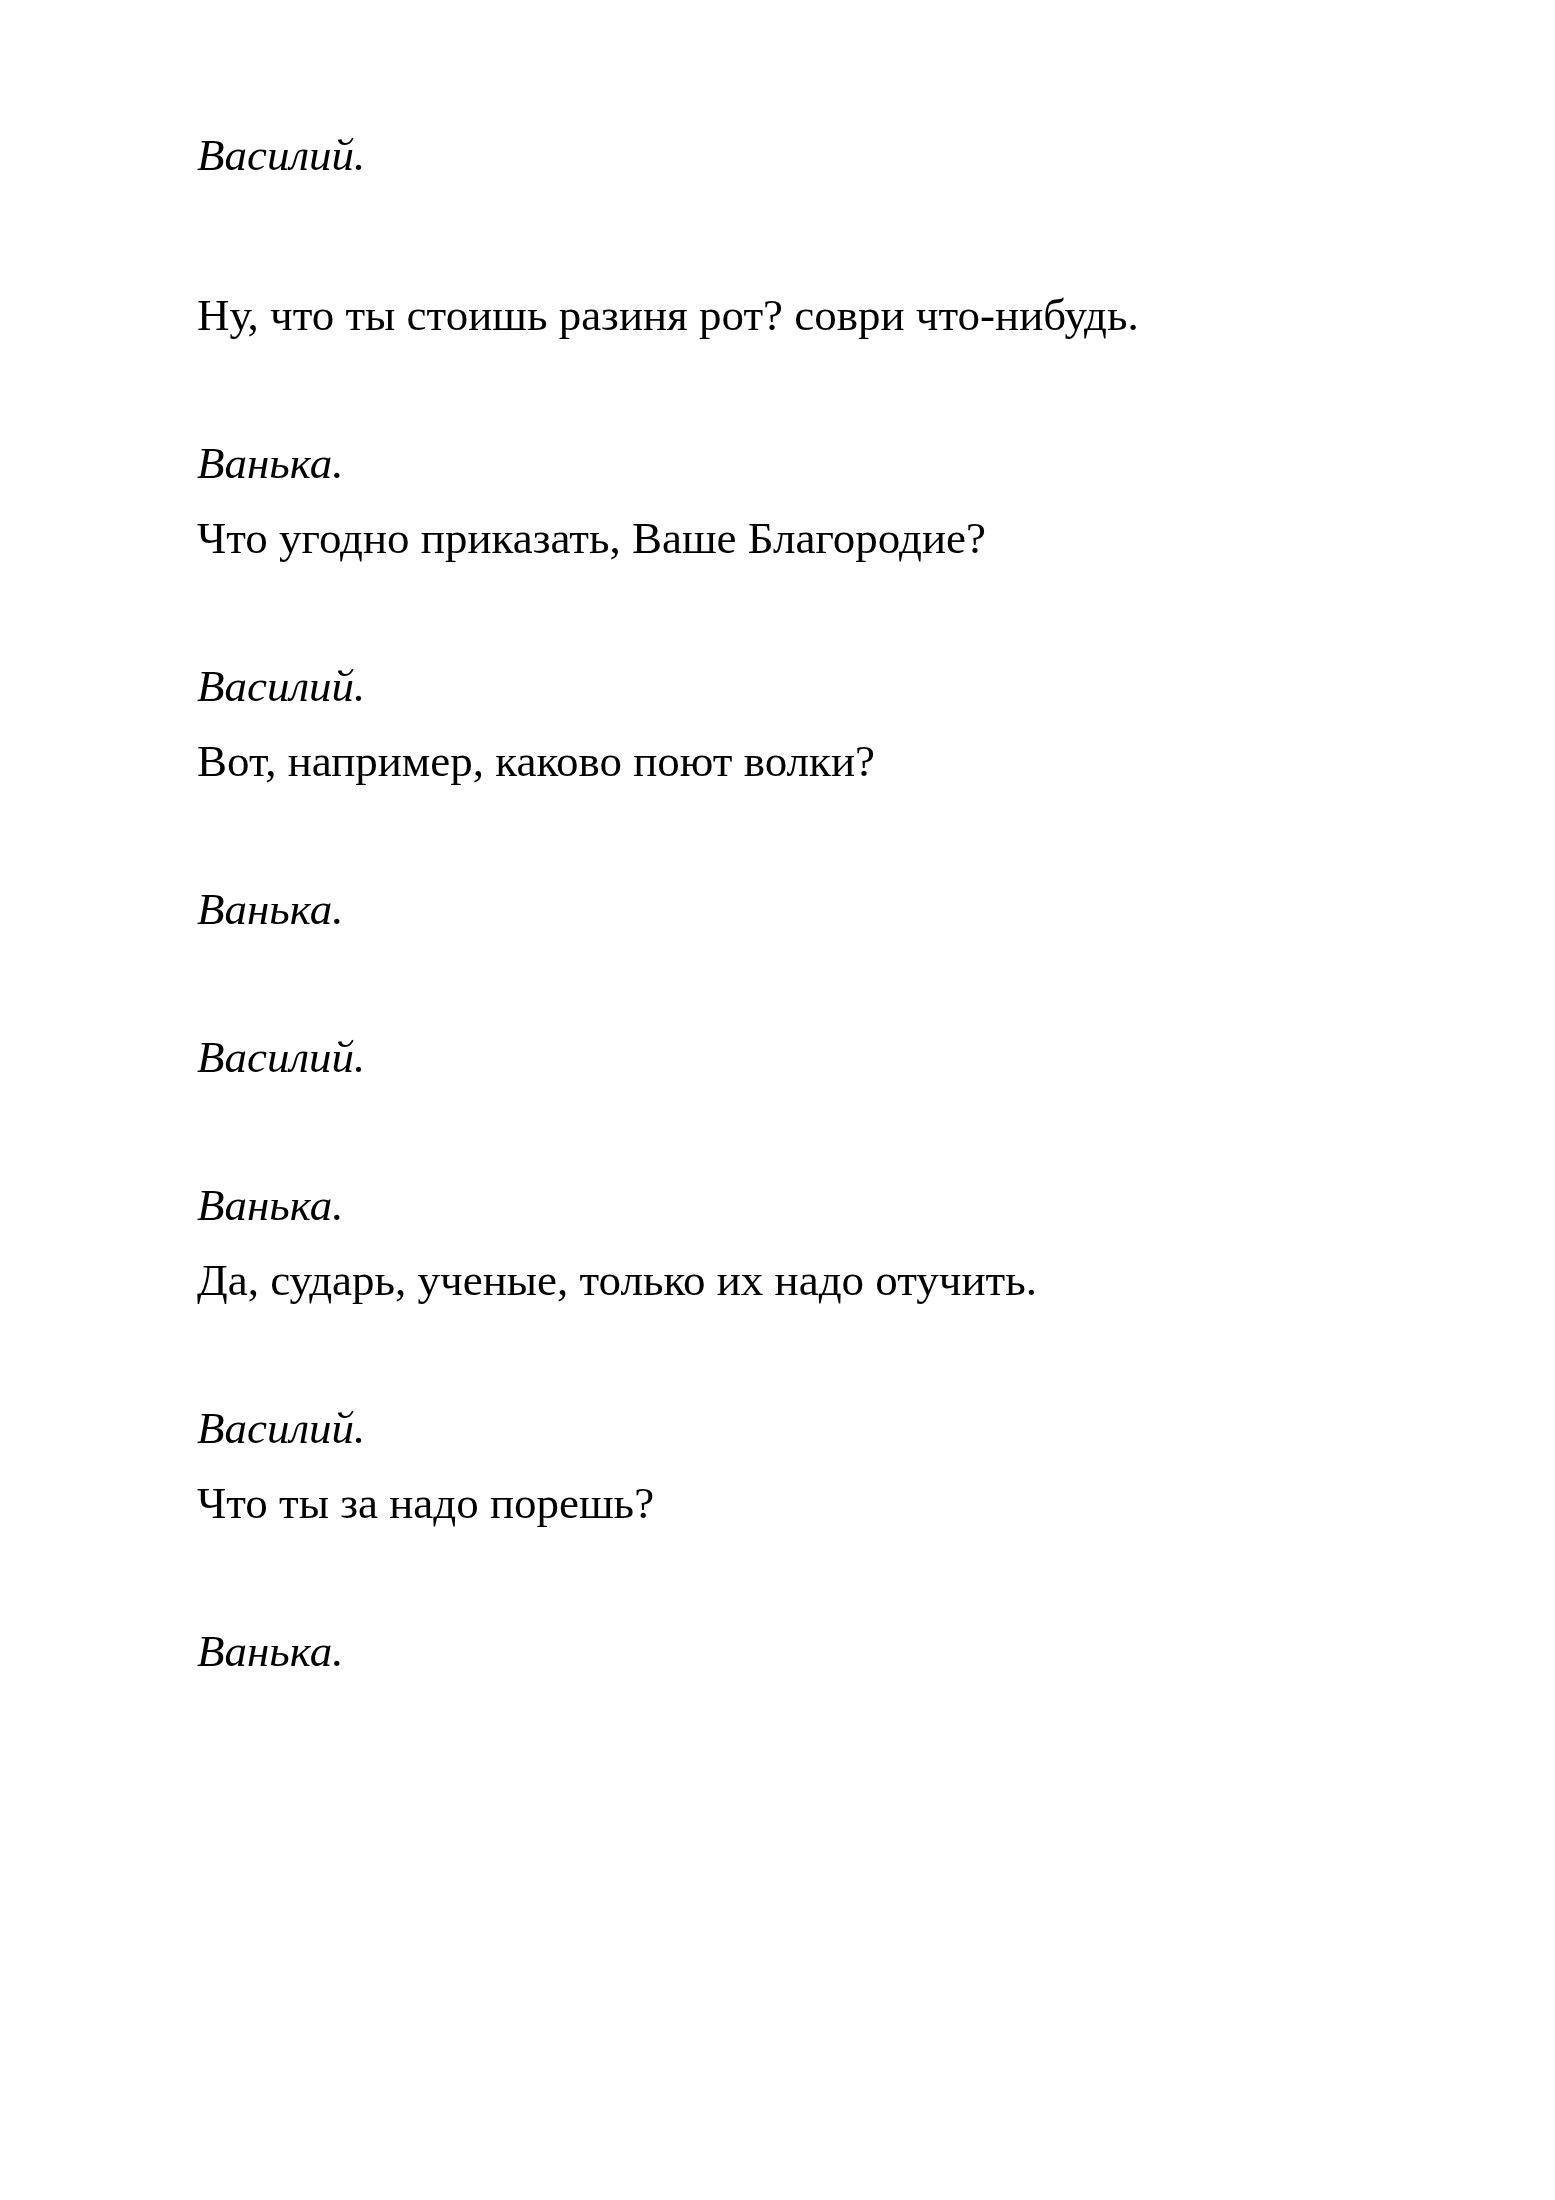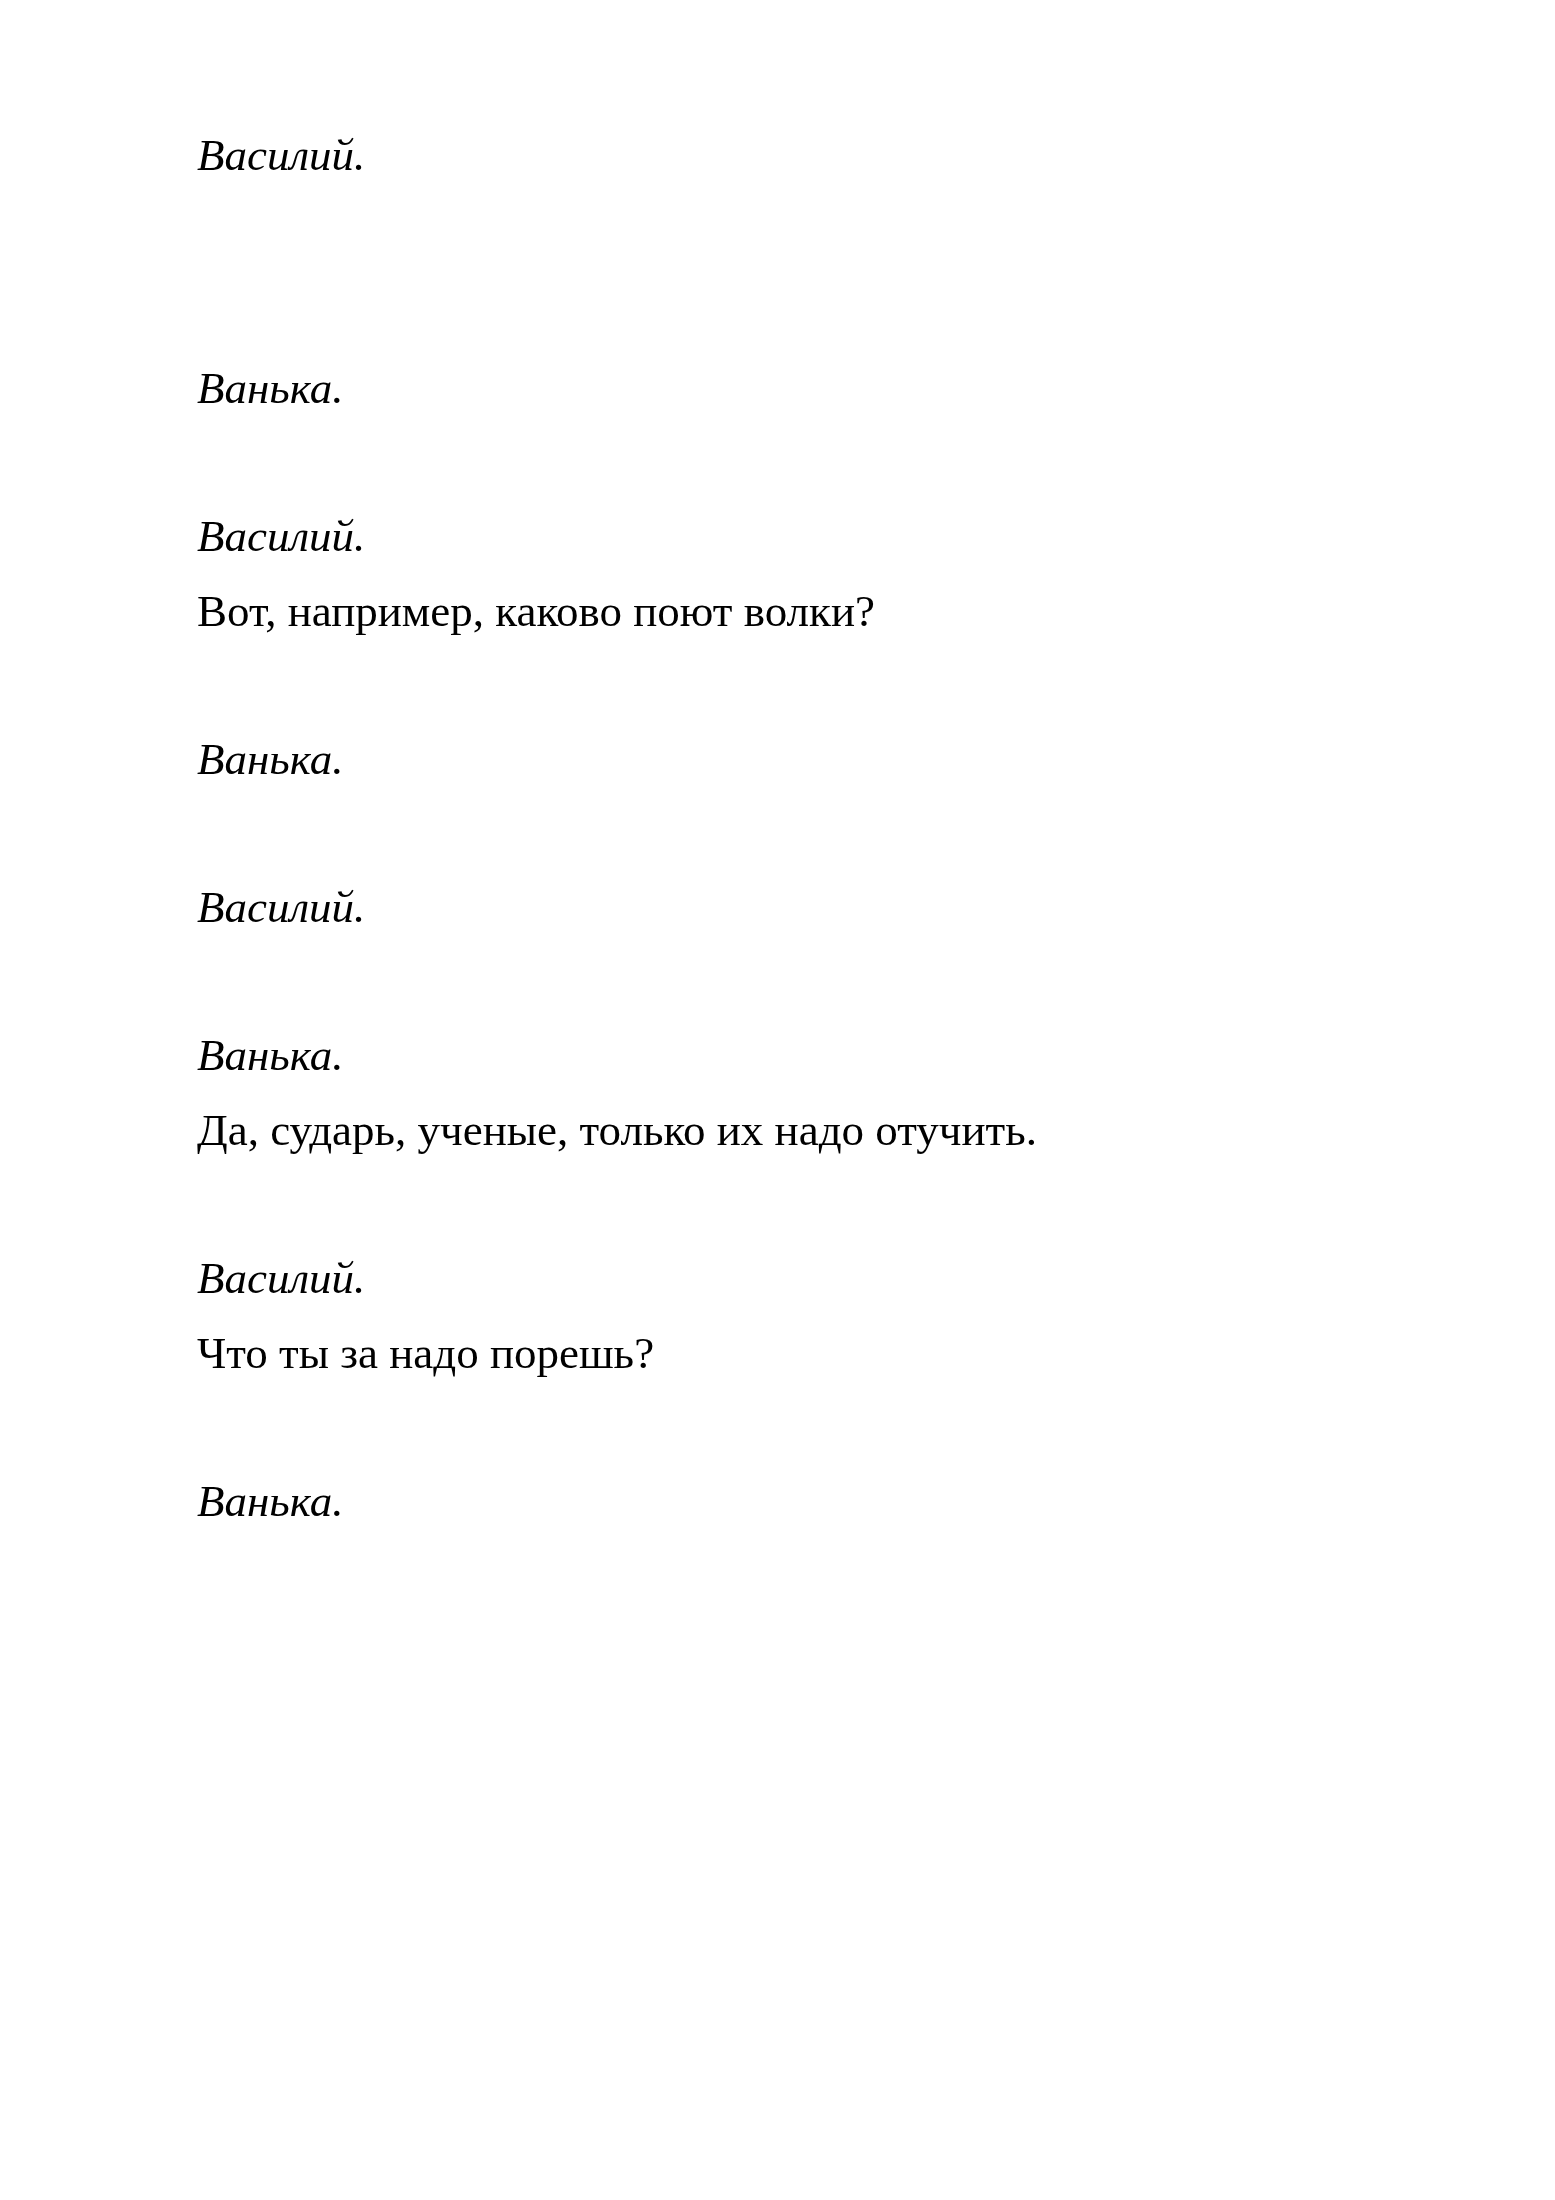--- a/index.html
+++ b/index.html
@@ -39,21 +39,23 @@
   div.spacer {
     height: 85px;
   }
 </style>
 </head>
 <body>
 
 <main class="page">
     <p class="speaker">Василий.</p>
     <div class="spacer"></div>
+    <p class="speech">Ну, что ты стоишь разиня рот? соври что-нибудь.</p>
     <p class="speaker">Ванька.</p>
+    <p class="speech">Что угодно приказать, Ваше Благородие?</p>
     <p class="speaker">Василий.</p>
     <p class="speech">Вот, например, каково поют волки?</p>
     <p class="speaker">Ванька.</p>
     <p class="speaker">Василий.</p>
     <p class="speaker">Ванька.</p>
     <p class="speech">Да, сударь, ученые, только их надо отучить.</p>
     <p class="speaker">Василий.</p>
     <p class="speech">Что ты за надо порешь?</p>
     <p class="speaker">Ванька.</p>
   </main>

